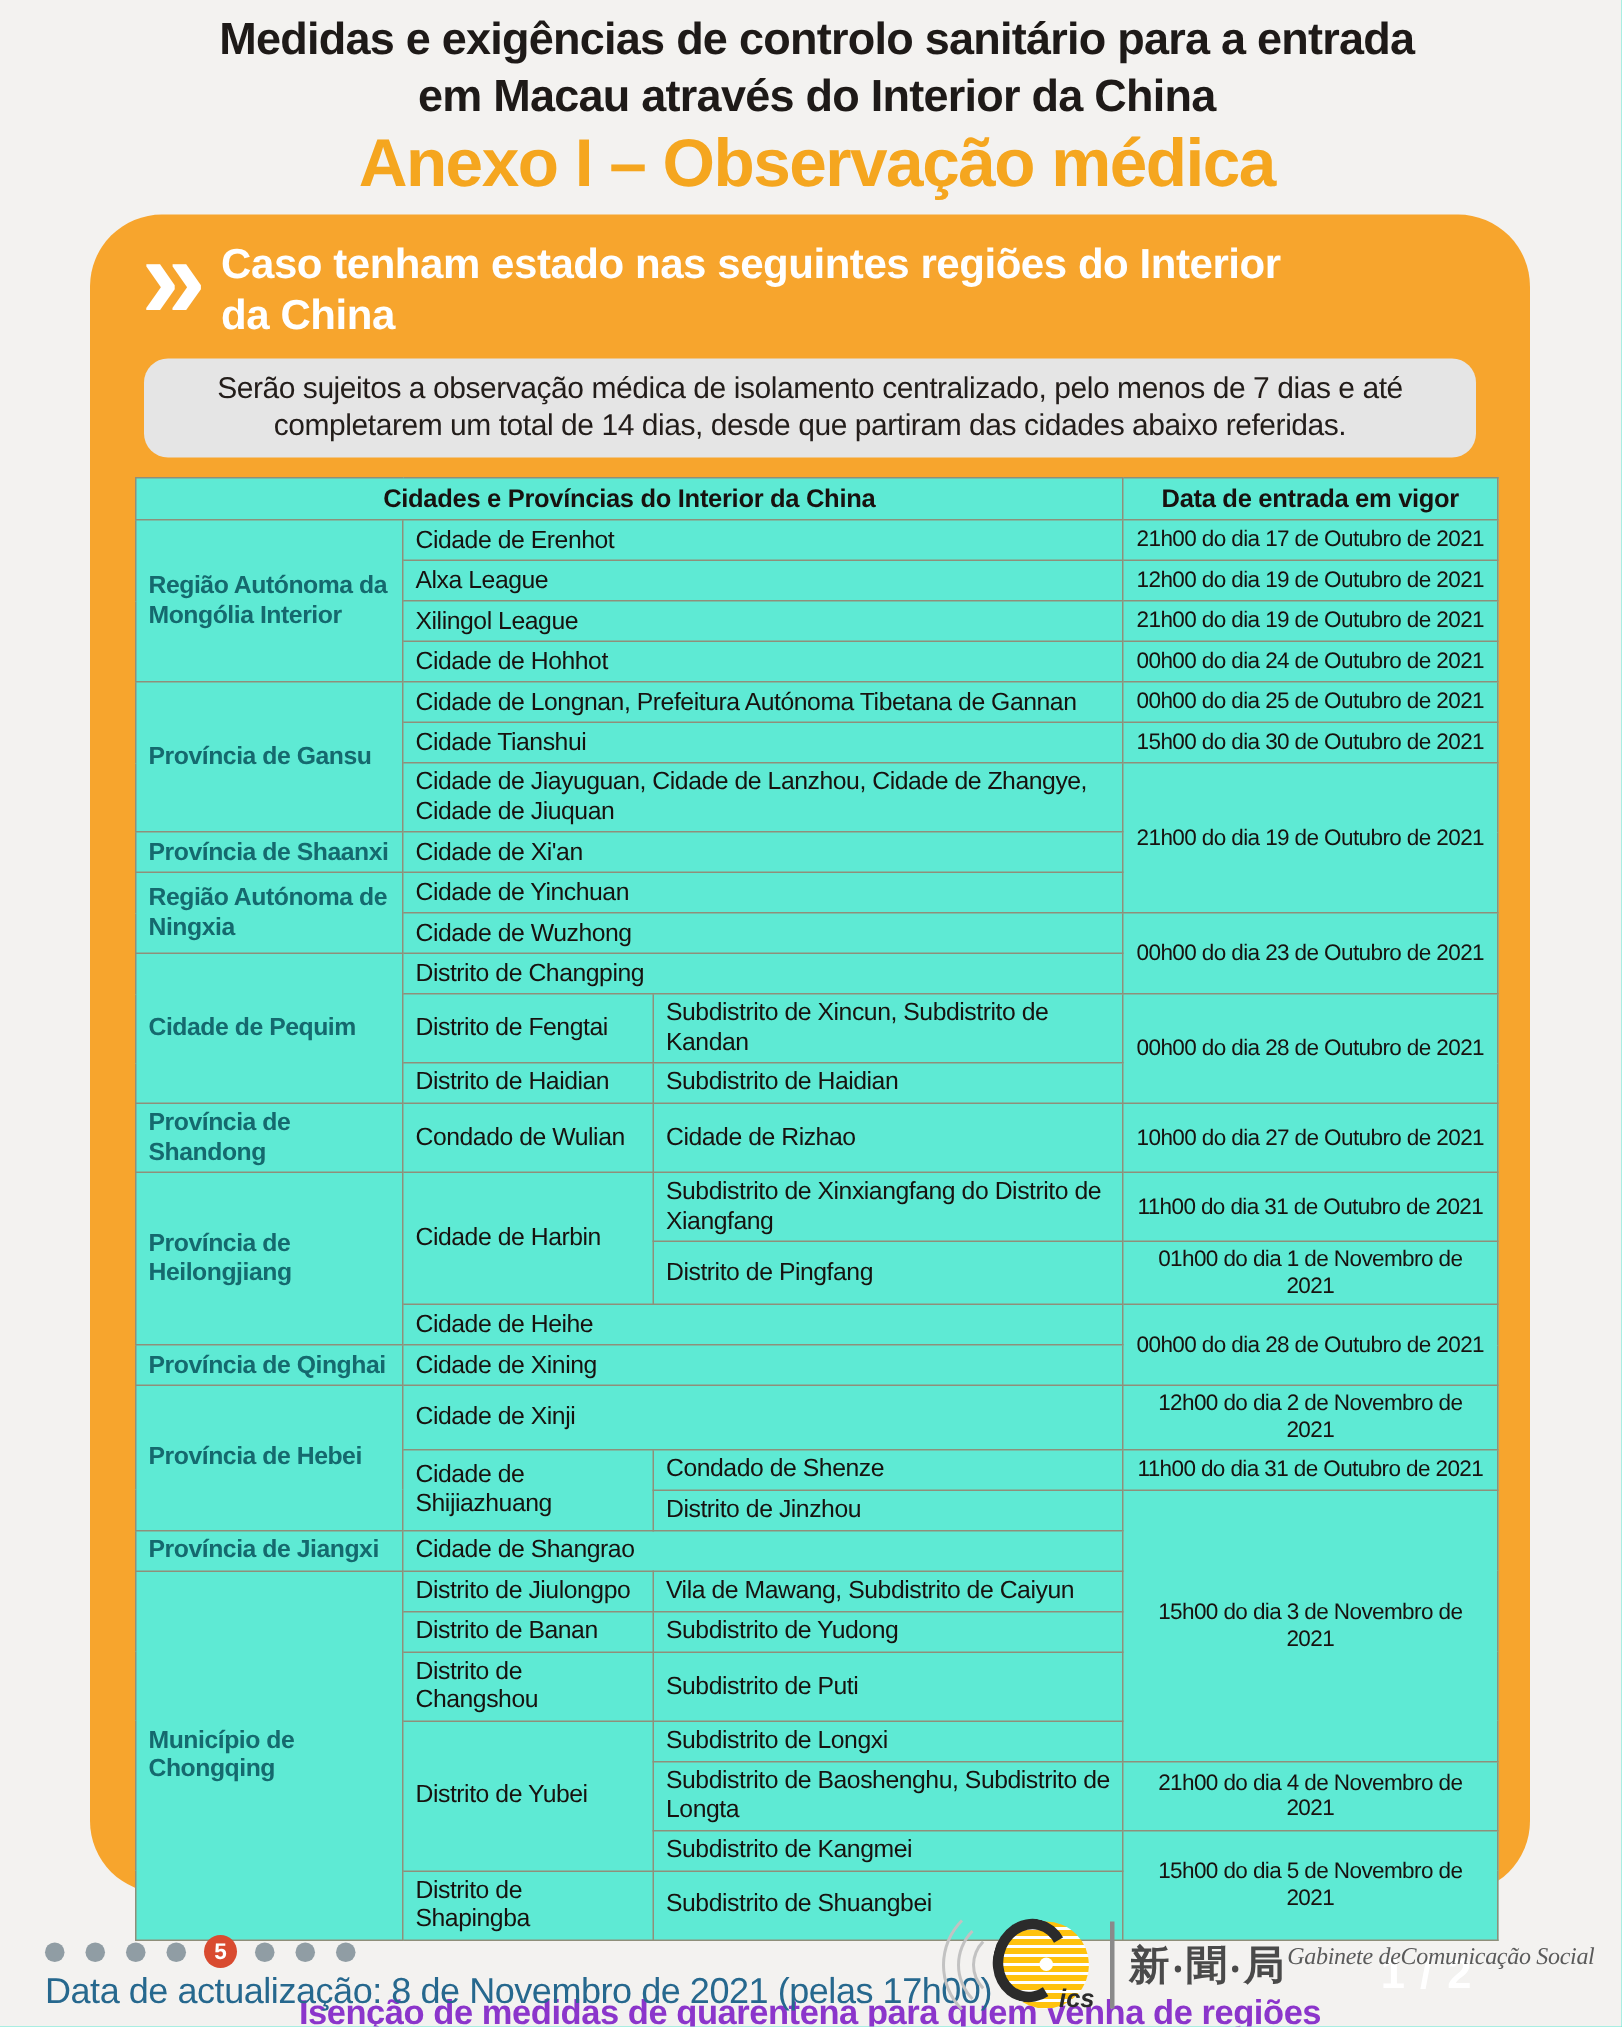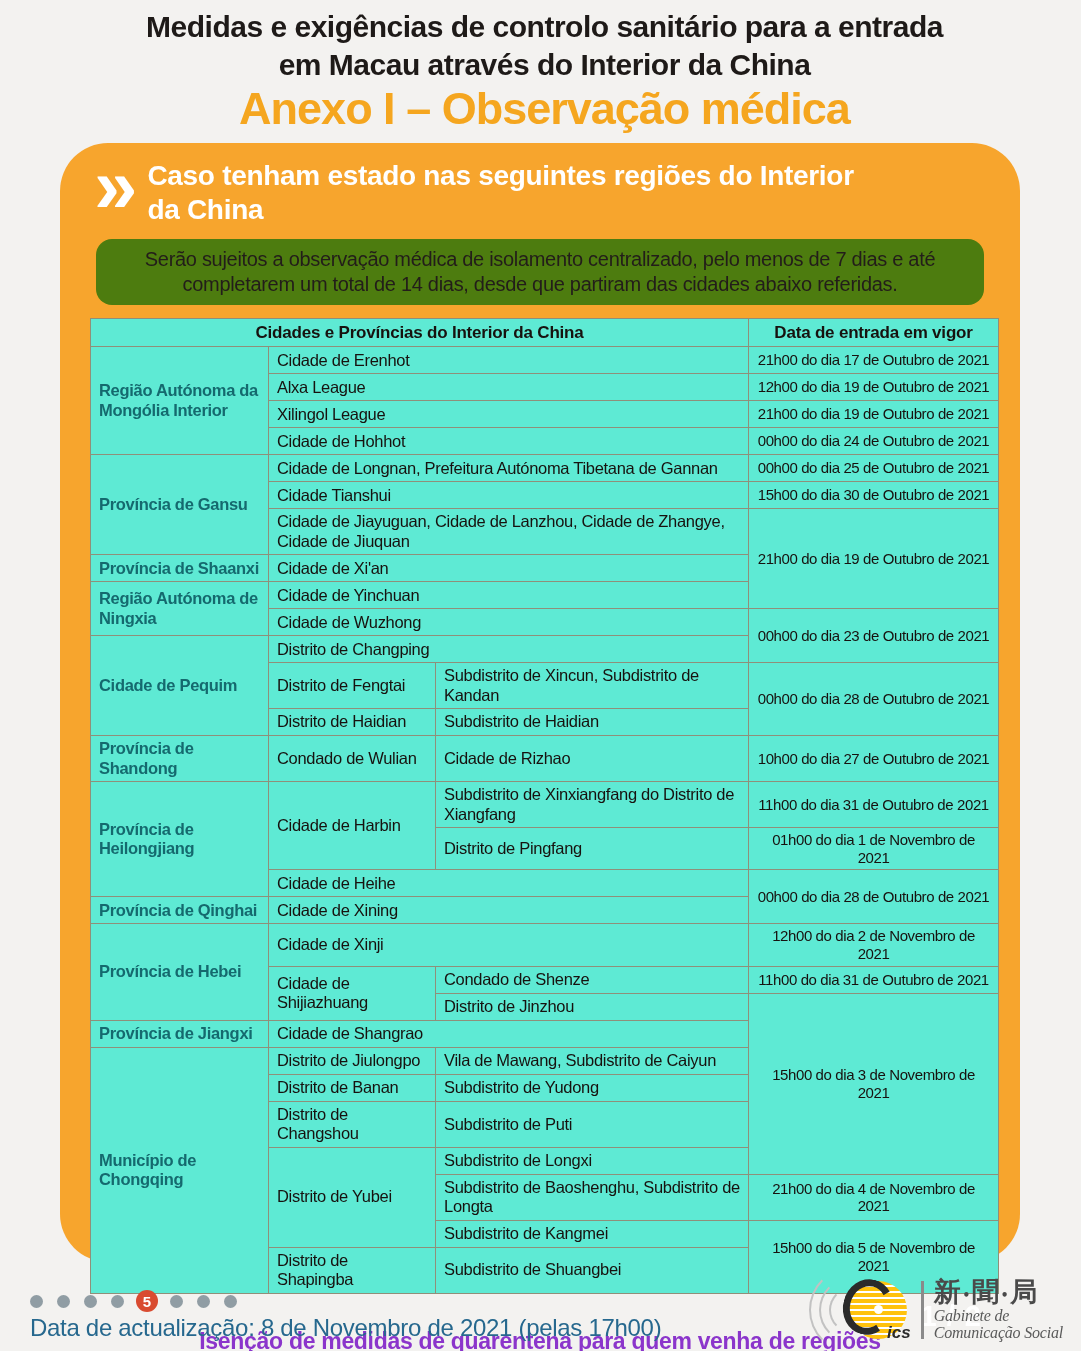--- a/index.html
+++ b/index.html
@@ -22,21 +22,21 @@
     background:#F7A52D; border-radius:48px;
   }
   .panel-header { display:flex; align-items:flex-start; padding:16px 40px 8px 34px; }
   .chevrons {
     color:#FFFFFF; font-size:78px; font-weight:bold; line-height:0.78;
     margin-right:18px; letter-spacing:-8px; margin-top:-4px;
   }
   .panel-title { color:#FFFFFF; font-size:28px; font-weight:bold; line-height:1.22; max-width:740px; letter-spacing:-0.3px; }
 
   .note-box {
-    margin:4px 36px 0 36px; background:#4d7c0f; border-radius:16px;
+    margin:4px 36px 0 36px; background:#e5e5e5; border-radius:16px;
     padding:8px 20px; text-align:center;
     font-size:20px; color:#231D1A; line-height:1.25; font-weight:500; letter-spacing:-0.3px;
   }
 
   
   table.regions {
     margin:13px 0 0 30px; width:908px; border-collapse:collapse; table-layout:fixed;
     background:#5eead4;
   }
   table.regions th, table.regions td {
@@ -87,21 +87,21 @@
     position:absolute; left:4px; top:2px; width:58px; height:58px; border-radius:50%;
     background:repeating-linear-gradient(#FFC20D 0 4px, #FFFFFF 4px 6px);
   }
   .logo-c {
     position:absolute; left:-2px; top:0px; width:50px; height:56px; border-radius:50%;
     border:7px solid #2B2B2B; border-right-color:transparent; transform:rotate(14deg);
   }
   .logo-dot { position:absolute; left:29px; top:26px; width:9px; height:9px; border-radius:50%; background:#FFFFFF; }
   .logo-gcs { position:absolute; right:-4px; bottom:-2px; font-size:17px; font-weight:bold; font-style:italic; color:#2B2B2B; letter-spacing:0px;margin-top:20px; }
   .logo-sep { width:3px; height:58px; background:#8A8A8A; margin:0 10px 0 14px; }
-  .logo-text { display:flex; flex-direction:column; justify-content:center; }
+  .logo-text { display:flex; flex-direction:row; justify-content:center; }
   .logo-cjk { font-family:"Liberation Serif", serif; font-size:27px; color:#4A4A4A; font-weight:bold; line-height:1.05; letter-spacing:2px; }
   .logo-org { font-family:Liberation Serif, serif; font-style:italic; font-size:16px; color:#5A5A5A; line-height:1.1; letter-spacing:-0.2px; }
 </style>
 </head>
 <body>
 
 <div class="titles">
   <div class="title-line">Medidas e exigências de controlo sanitário para a entrada</div>
   <div class="title-line">em Macau através do Interior da China</div>
   <div class="subtitle">Anexo I – Observação médica</div>

